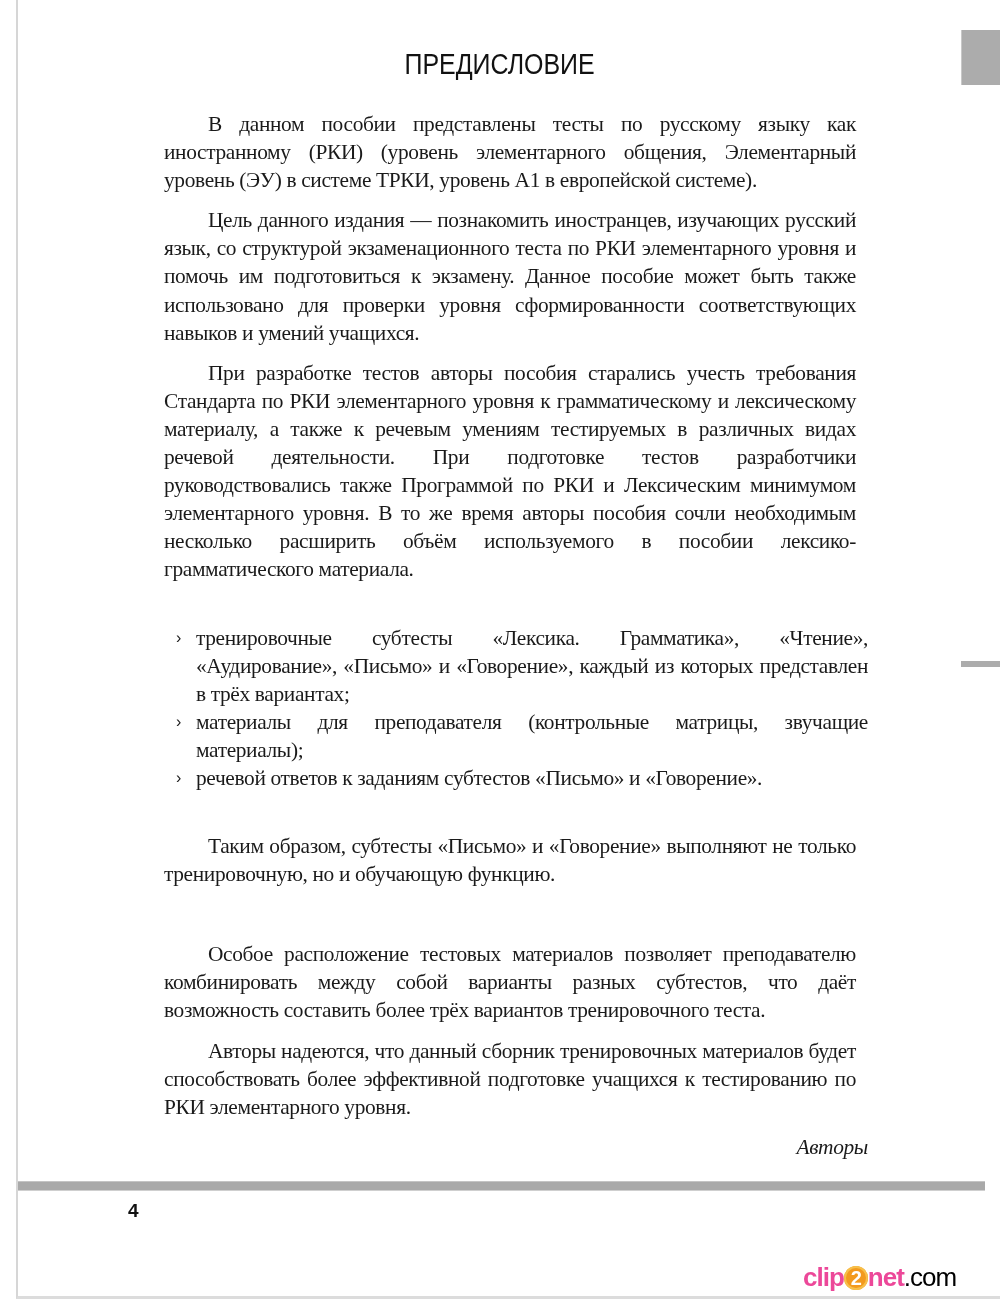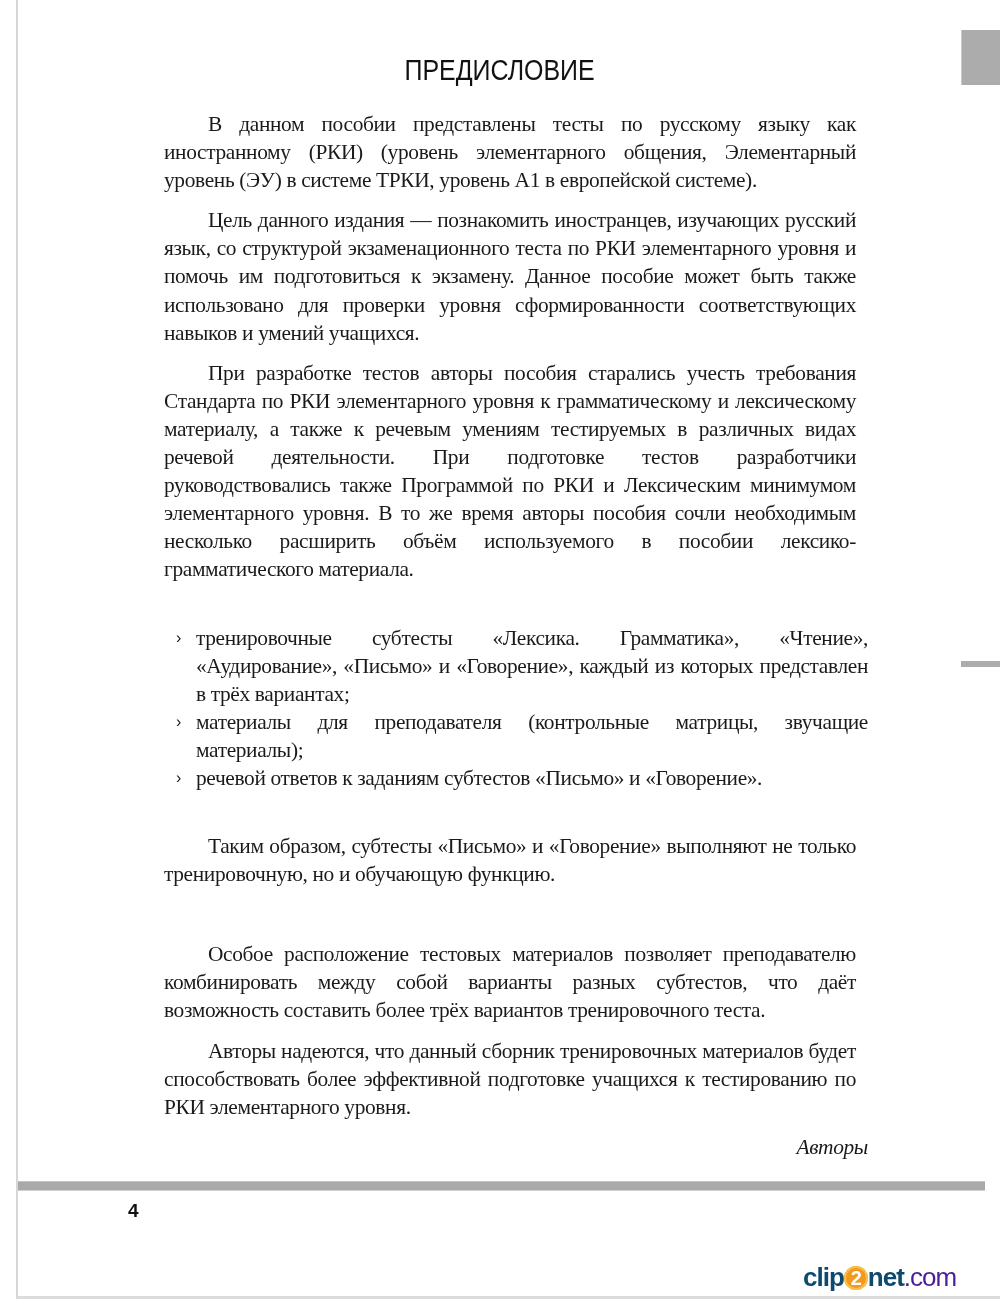--- a/index.html
+++ b/index.html
@@ -58,37 +58,37 @@
   }
   .side-mark {
     position: absolute; left: 961px; top: 661px; width: 39px; height: 6px;
     background: #acacac;
   }
   .watermark {
     position: absolute; left: 803px; top: 1262px;
     font-family: "Liberation Sans", "DejaVu Sans", sans-serif;
     font-size: 26px; font-weight: bold; letter-spacing: -1px;
   }
-  .watermark .a { color: #0c4a6e; }
+  .watermark .a { color: #ec4899; }
   .watermark .two {
     display: inline-block; width: 24px; height: 24px; line-height: 24px; border-radius: 50%;
     background: #f39a1e; color: #fff; text-align: center; font-size: 20px; vertical-align: 1px;
     box-shadow: inset 0 0 0 2px #f7c04a;
   }
-  .watermark .b { color: #4c1d95; font-weight: normal; }
+  .watermark .b { color: #000000; font-weight: normal; }
 </style>
 </head>
 <body>
 
 <div class="page"></div>
 
 <div class="side-tab"></div>
 <div class="side-mark"></div>
 
-<h1 class="title" style="margin:14px;font-weight:normal;">
+<h1 class="title" style="margin:8px;font-weight:normal;">
   <span>ПРЕДИСЛОВИЕ</span>
 </h1>
 
 <div class="body">
   <p>В данном пособии представлены тесты по русскому языку как иностранному (РКИ) (уровень элементарного общения, Элементарный уровень (ЭУ) в системе ТРКИ, уровень А1 в европейской системе).</p>
   <p>Цель данного издания — познакомить иностранцев, изучающих русский язык, со структурой экзаменационного теста по РКИ элементарного уровня и помочь им подготовиться к экзамену. Данное пособие может быть также использовано для проверки уровня сформированности соответствующих навыков и умений учащихся.</p>
   <p>При разработке тестов авторы пособия старались учесть требования Стандарта по РКИ элементарного уровня к грамматическому и лексическому материалу, а также к речевым умениям тестируемых в различных видах речевой деятельности. При подготовке тестов разработчики руководствовались также Программой по РКИ и Лексическим минимумом элементарного уровня. В то же время авторы пособия сочли необходимым несколько расширить объём используемого в пособии лексико-грамматического материала.</p>
 
   <div class="gap"></div>
 

